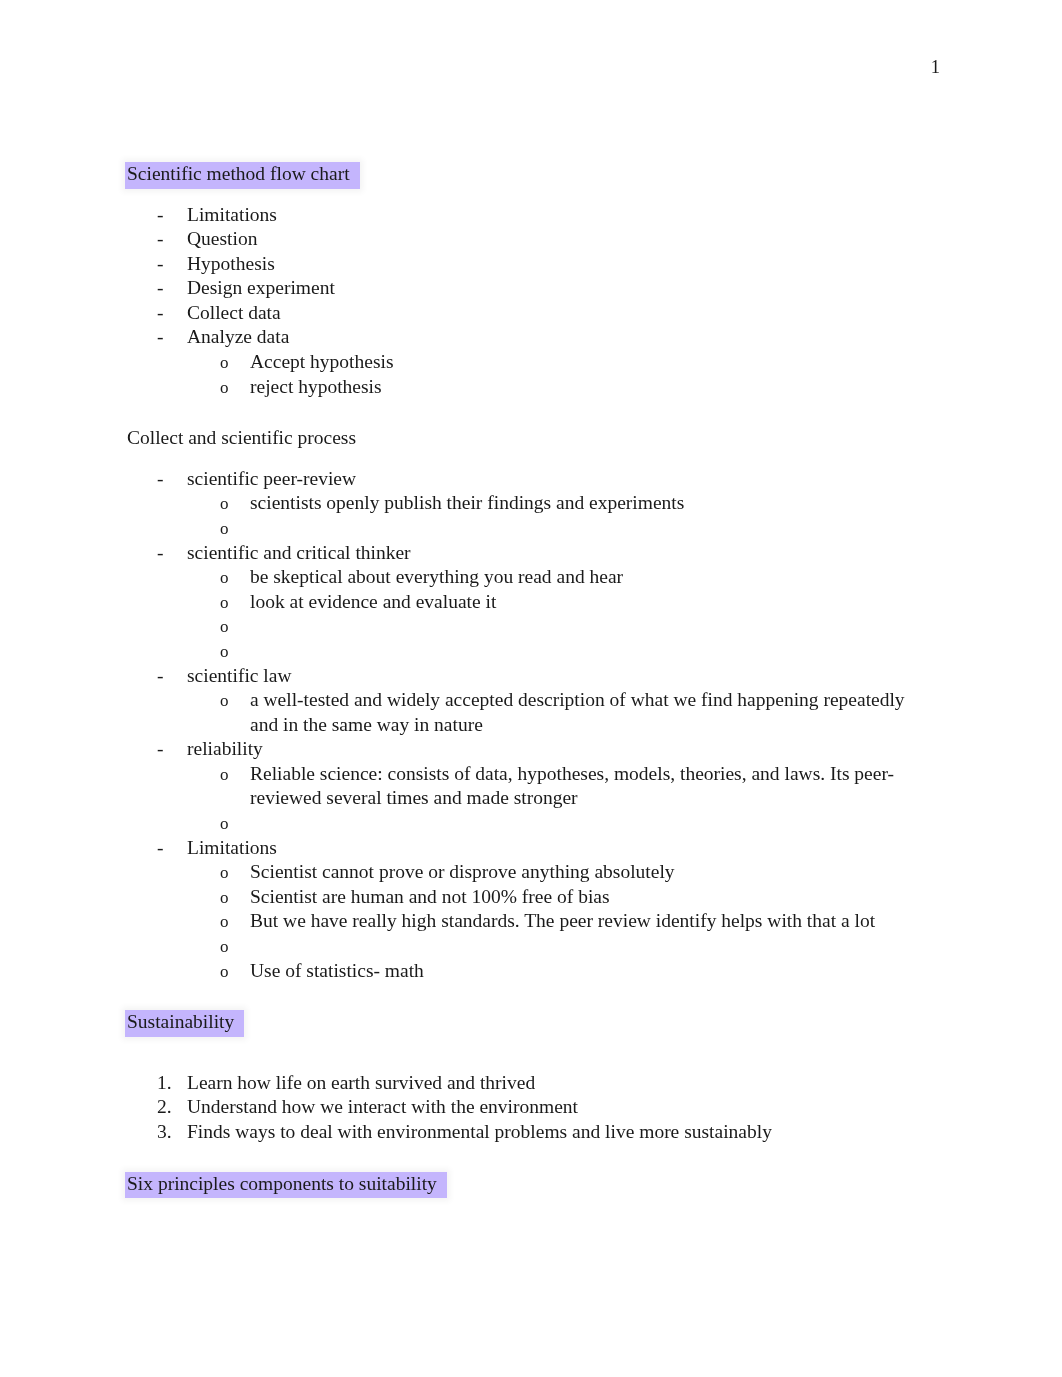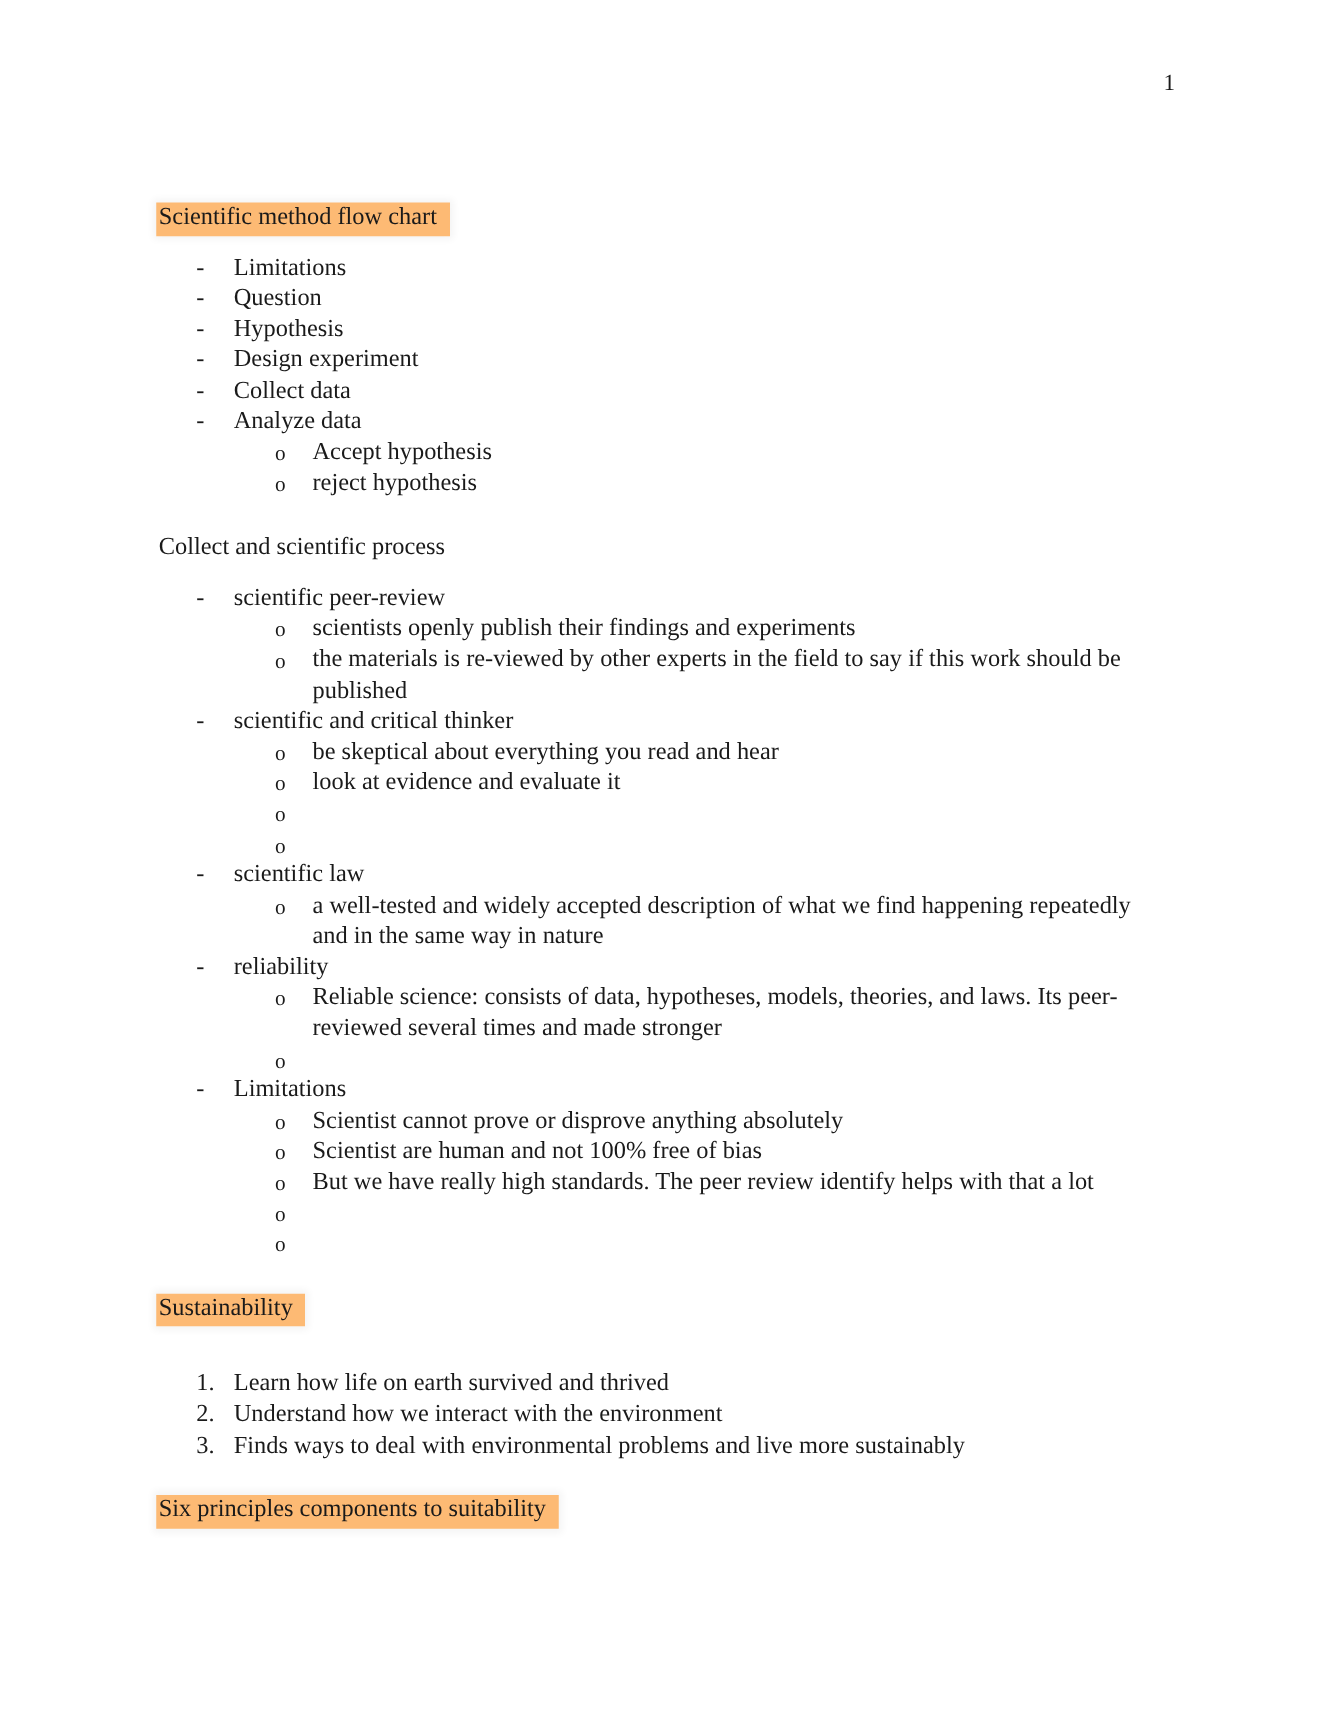--- a/index.html
+++ b/index.html
@@ -42,21 +42,21 @@
     margin: 0;
     padding: 2px 0 2px 0;
     white-space: nowrap;
     display: block;
   }
   .heading .htext {
     display: inline-block;
     padding: 2px 10px 5px 2px;
   }
   .heading.highlighted .htext {
-    background: #fdba74;
+    background: #c4b5fd;
     box-shadow: 0 0 6px 3px #f4f4f4;
   }
 
   .gap-sm { height: 12px; }
   .gap-md { height: 20px; }
   .gap-lg { height: 25px; }
 
   
   ul.lvl1, ul.lvl2, ol.lvl1 {
     list-style: none;
@@ -173,21 +173,20 @@
           <span class="itext">scientific peer-review</span>
         </li>
         <li class="item" style="padding-left: 0px;">
           <ul class="lvl2">
             <li class="item wide">
               <span class="marker">o</span>
               <span class="itext">scientists openly publish their findings and experiments</span>
             </li>
             <li class="item wide">
               <span class="marker">o</span>
-              <span class="itext">the materials is re-viewed by other experts in the field to say if this work should be published</span>
             </li>
           </ul>
         </li>
         <li class="item">
           <span class="marker">-</span>
           <span class="itext">scientific and critical thinker</span>
         </li>
         <li class="item" style="padding-left: 0px;">
           <ul class="lvl2">
             <li class="item wide">
@@ -249,20 +248,21 @@
             </li>
             <li class="item wide">
               <span class="marker">o</span>
               <span class="itext">But we have really high standards. The peer review identify helps with that a lot</span>
             </li>
             <li class="item wide">
               <span class="marker">o</span>
             </li>
             <li class="item wide">
               <span class="marker">o</span>
+              <span class="itext">Use of statistics- math</span>
             </li>
           </ul>
         </li>
       </ul>
       <div class="gap-lg"></div>
       <div class="heading highlighted"><span class="htext">Sustainability</span></div>
       <div class="gap-md"></div>
       <div class="gap-sm"></div>
       <ol class="lvl1">
         <li class="item">

